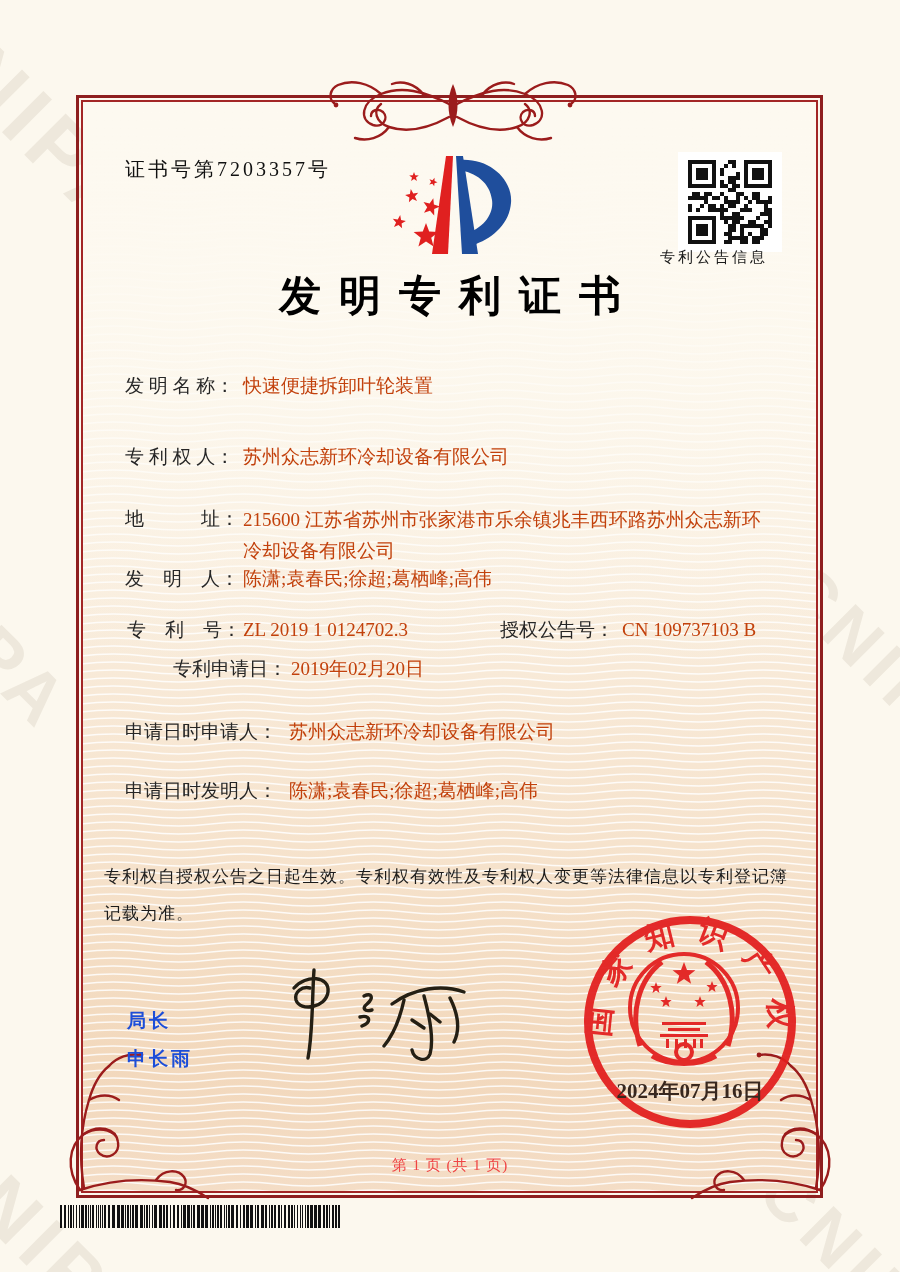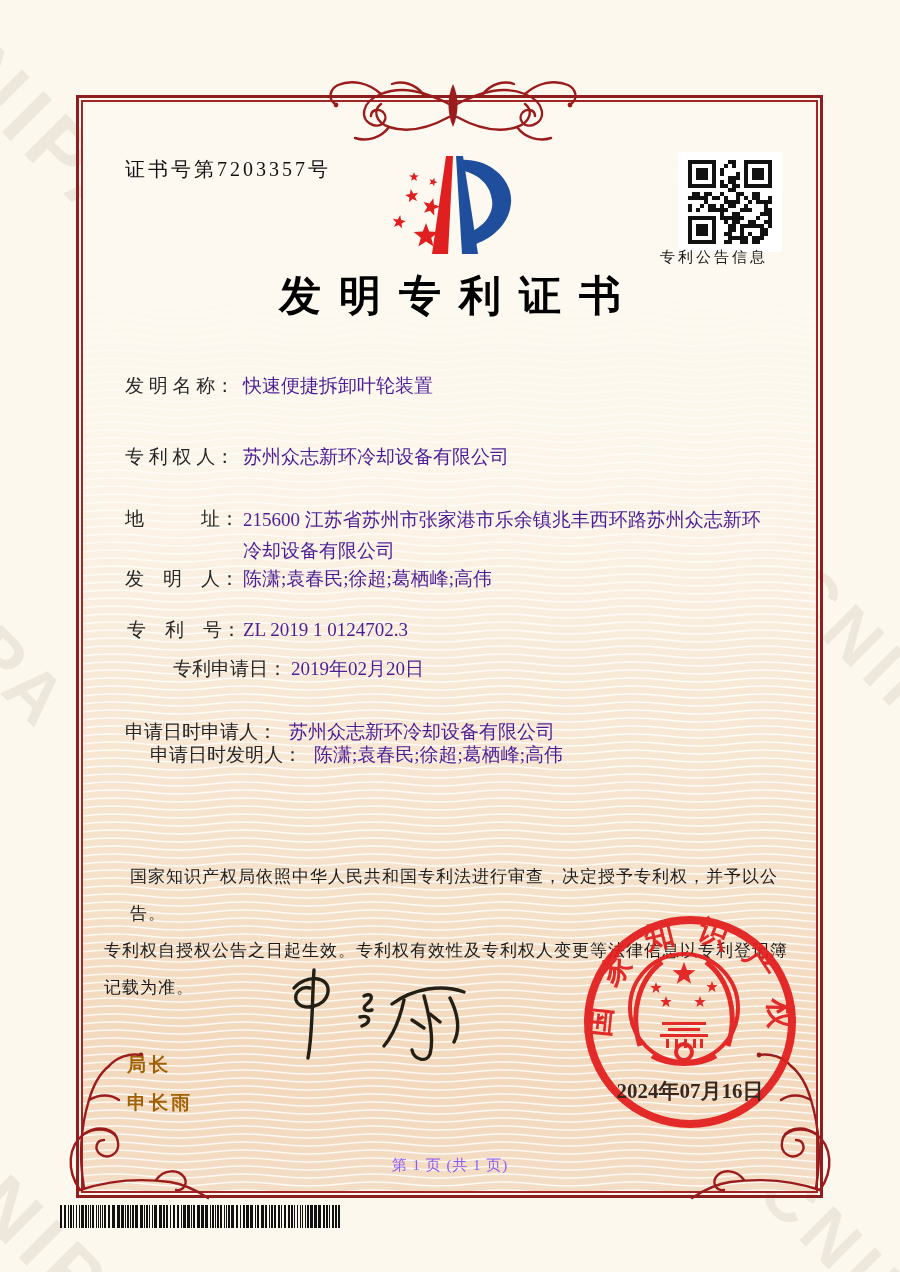--- a/index.html
+++ b/index.html
@@ -58,42 +58,42 @@
     position:absolute;left:0;top:268px;width:900px;
     text-align:center;font-size:42px;font-weight:700;color:#000;
     letter-spacing:18px;text-indent:18px;
   }
   
   .row{
     position:absolute;left:125px;width:690px;
     font-size:19px;color:#262626;line-height:30px;white-space:nowrap;
   }
   .row .lab{display:inline-block;color:#262626;}
-  .row .val{color:#4c1d95;}
+  .row .val{color:#c2410c;}
   .addr-val{
     display:inline-block;vertical-align:top;white-space:normal;
     width:535px;line-height:31px;
   }
   .col-right{position:absolute;left:375px;top:0;}
   
   .statement{
     position:absolute;left:104px;top:858px;width:696px;
     font-size:17px;line-height:37px;color:#1c1c1c;letter-spacing:1px;
   }
   .statement .l1{padding-left:26px;}
   
   .bureau{
     position:absolute;left:127px;top:1002px;
     font-family:"Liberation Sans","DejaVu Sans",sans-serif;
-    font-size:19px;font-weight:600;letter-spacing:3px;color:#a16207;line-height:38px;margin-top:44px;
+    font-size:19px;font-weight:600;letter-spacing:3px;color:#1d4ed8;line-height:38px;
   }
   
   .page-no{
     position:absolute;left:0;top:1156px;width:900px;text-align:center;
-    font-size:15px;color:#8b5cf6;letter-spacing:1px;
+    font-size:15px;color:#ef4444;letter-spacing:1px;
   }
   svg{display:block;}
   .seal-svg{position:absolute;left:578px;top:912px;}
   .sig-svg{position:absolute;left:272px;top:962px;}
   .logo-svg{position:absolute;left:386px;top:150px;}
   .barcode-svg{position:absolute;left:60px;top:1205px;}
 </style>
 </head>
 <body>
 
@@ -332,33 +332,33 @@
   <span class="lab" style="width:118px;">专 利 权 人：</span><span class="val">苏州众志新环冷却设备有限公司</span>
 </div>
 <div class="row" style="top:504px;">
   <span class="lab" style="width:118px;vertical-align:top;">地　　　址：</span><span class="val addr-val">215600 江苏省苏州市张家港市乐余镇兆丰西环路苏州众志新环冷却设备有限公司</span>
 </div>
 <div class="row" style="top:564px;">
   <span class="lab" style="width:118px;">发　明　人：</span><span class="val">陈潇;袁春民;徐超;葛栖峰;高伟</span>
 </div>
 <div class="row" style="top:615px;">
   <span class="lab" style="width:118px;text-align:center;">专　利　号：</span><span class="val">ZL 2019 1 0124702.3</span>
+  <span class="col-right"><span class="lab">授权公告号：</span><span class="val" style="padding-left:8px;">CN 109737103 B</span></span>
 </div>
 <div class="row" style="top:654px;margin-left:48px;">
   <span class="lab" style="width:118px;">专利申请日：</span><span class="val">2019年02月20日</span>
 </div>
 <div class="row" style="top:717px;">
   <span class="lab">申请日时申请人：</span><span class="val" style="padding-left:12px;">苏州众志新环冷却设备有限公司</span>
 </div>
-<div class="row" style="top:740px;margin-left:25px;">
+<div class="row" style="top:776px;">
   <span class="lab">申请日时发明人：</span><span class="val" style="padding-left:12px;">陈潇;袁春民;徐超;葛栖峰;高伟</span>
 </div>
 
 <div class="statement">
-  <div class="l1">国家知识产权局依照中华人民共和国专利法进行审查，决定授予专利权，并予以公告。</div>
   <div class="l2">专利权自授权公告之日起生效。专利权有效性及专利权人变更等法律信息以专利登记簿记载为准。</div>
 </div>
 
 <div class="bureau">
   <div>局长</div>
   <div>申长雨</div>
 </div>
 
 <svg class="sig-svg" width="200" height="100" viewBox="0 0 200 100">
   <g stroke="#241f14" stroke-width="3.4" fill="none" stroke-linecap="round" stroke-linejoin="round">

